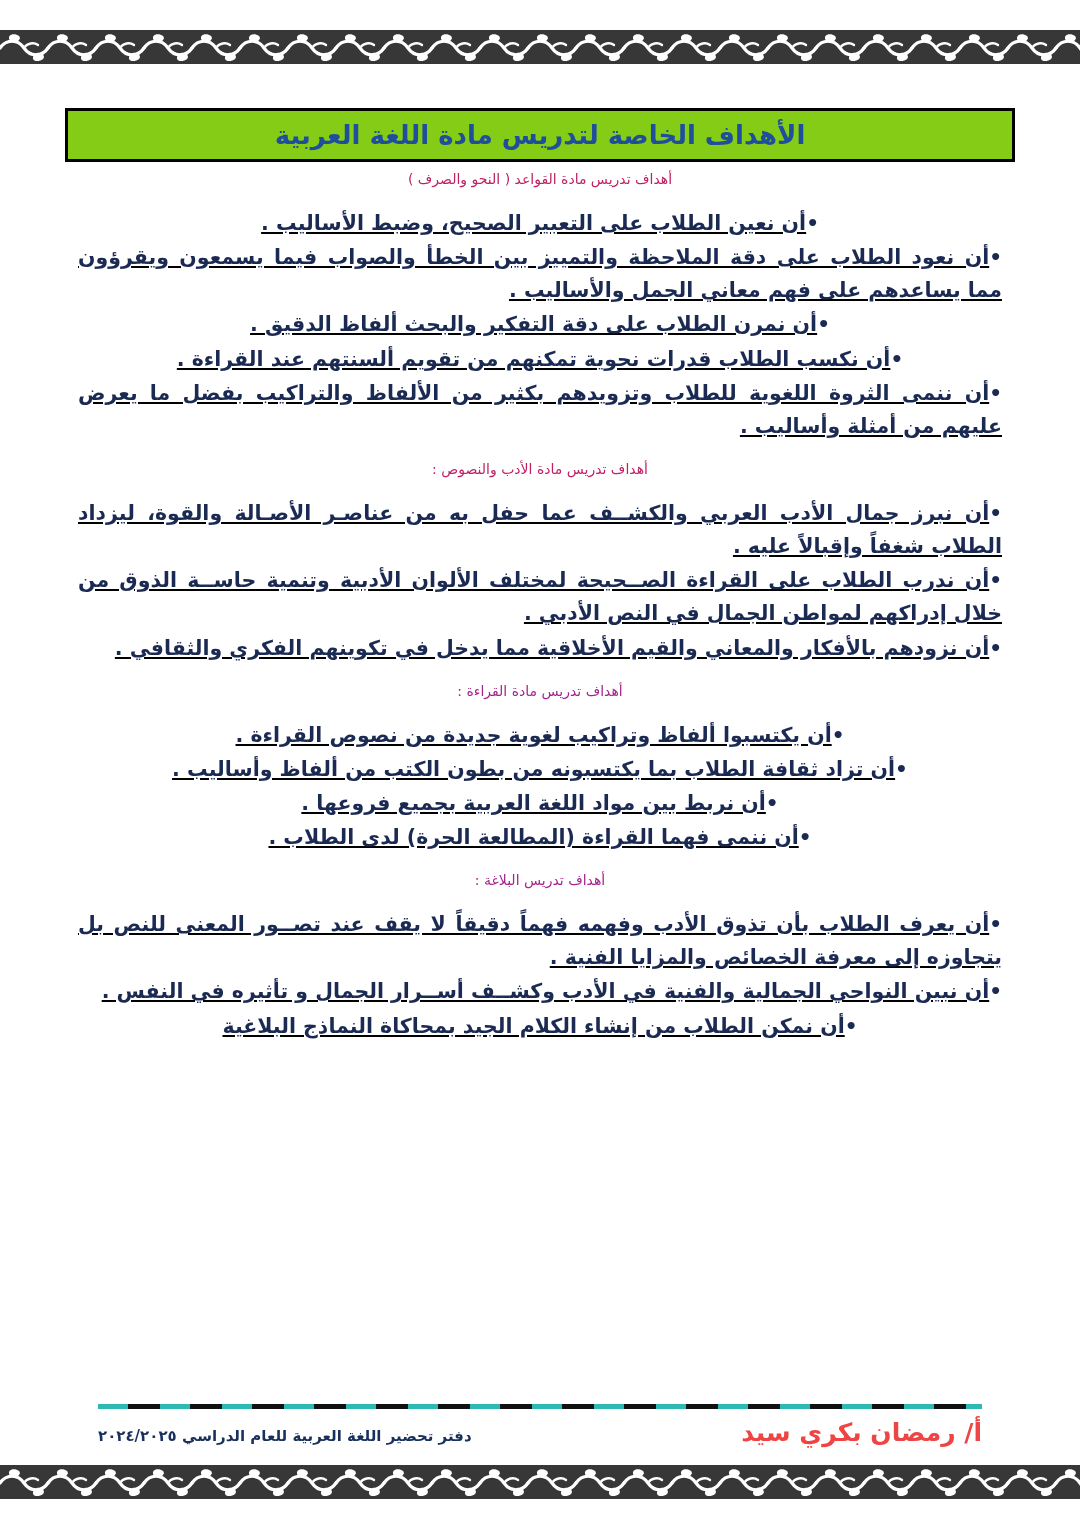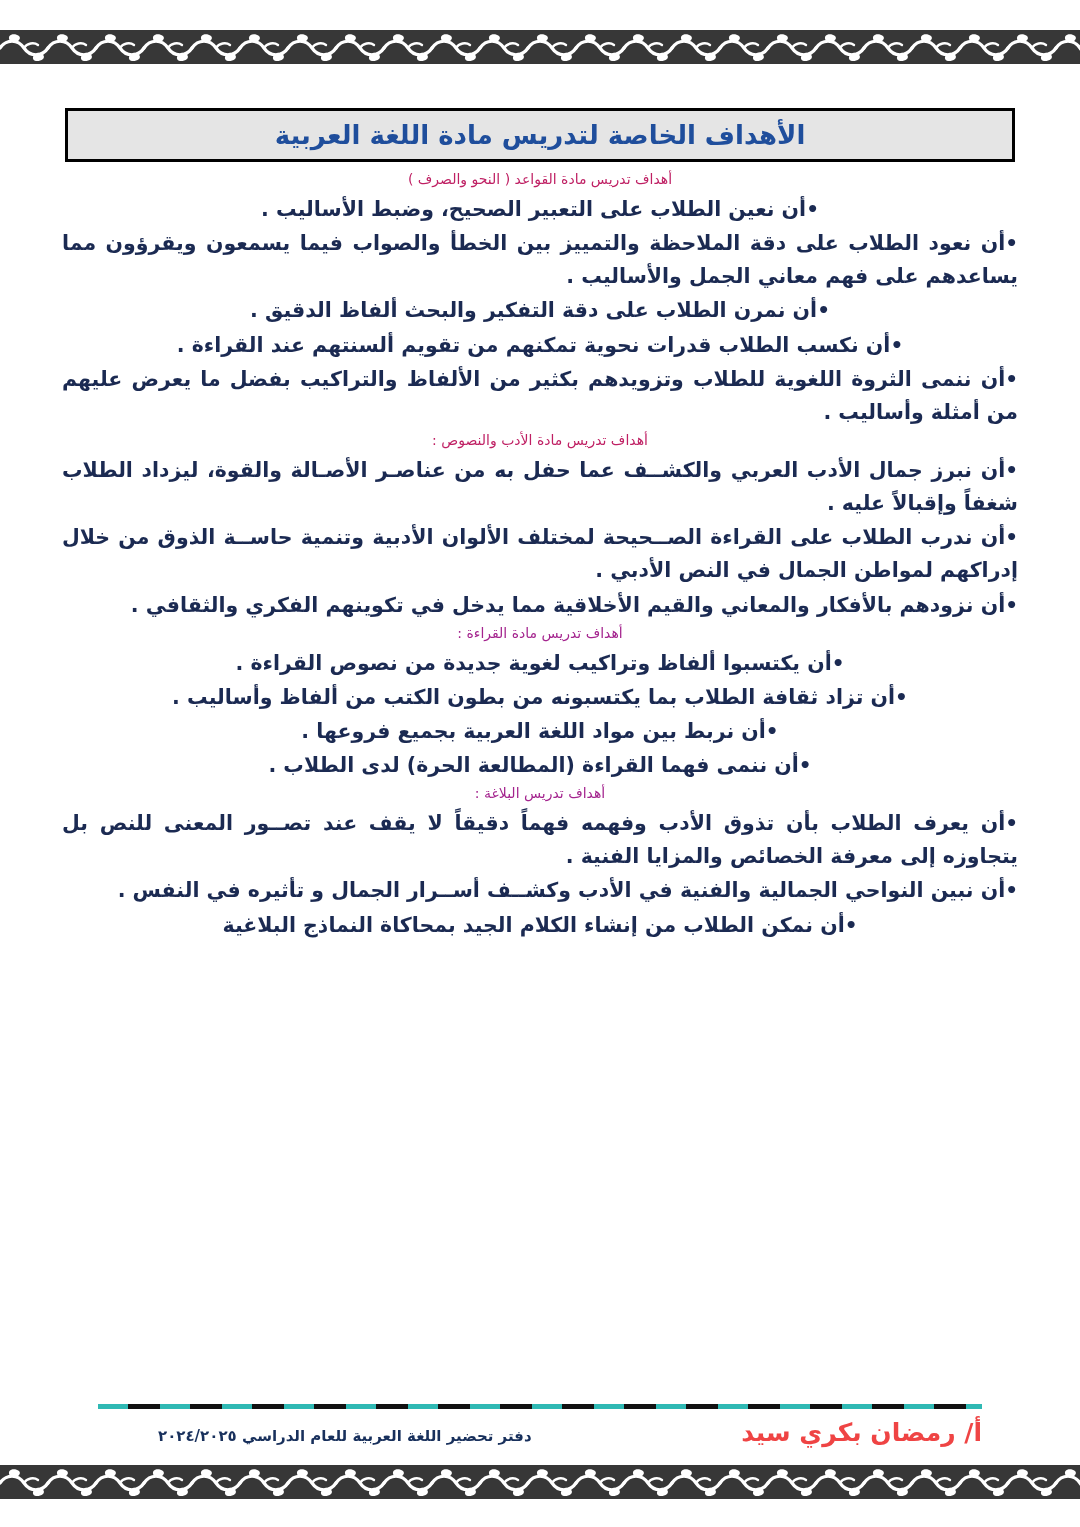--- a/index.html
+++ b/index.html
@@ -43,21 +43,21 @@
   }
 
   
   .title-box {
     position: absolute;
     top: 44px;
     right: 65px;
     width: 950px;
     height: 54px;
     border: 3px solid #000000;
-    background: #e5e5e5;
+    background: #84cc16;
     display: flex;
     align-items: center;
     justify-content: center;
   }
   .title-text {
     color: #1f4e9c;
     font-size: 26px;
     font-weight: bold;
     letter-spacing: 0px;
     white-space: nowrap;
@@ -81,21 +81,21 @@
     color: #bf1f63;
     font-size: 14px;
     font-weight: normal;
     line-height: 1.55;
     margin: 1px 0 2px 0;
     text-align: center;
     white-space: nowrap;
   }
   .section-header.purple { color: #a4248e; }
 
-  .bullets { margin: 0; padding: 0; list-style: none; }
+  .bullets { margin: 16px; padding: 0; list-style: none; text-decoration: underline; }
 
   .bullet {
     color: #1b2a52;
     font-size: 20.5px;
     font-weight: bold;
     line-height: 1.62;
     margin: 0 0 1px 0;
     text-align: justify;
     text-justify: inter-word;
     position: relative;
@@ -157,21 +157,20 @@
     color: #ef4444;
     font-size: 25px;
     font-weight: bold;
     white-space: nowrap;
   }
   .book-line {
     color: #18305c;
     font-size: 15px;
     font-weight: bold;
     white-space: nowrap;
-    margin-left: 60px;
   }
 </style>
 </head>
 <body>
 
 <div class="vine-border top">
   <div class="vine-inner">
     <svg class="vine-svg" width="1080" height="34" viewBox="0 0 1080 34" preserveAspectRatio="none" aria-hidden="true">
       <defs>
         <g id="vineunit">

